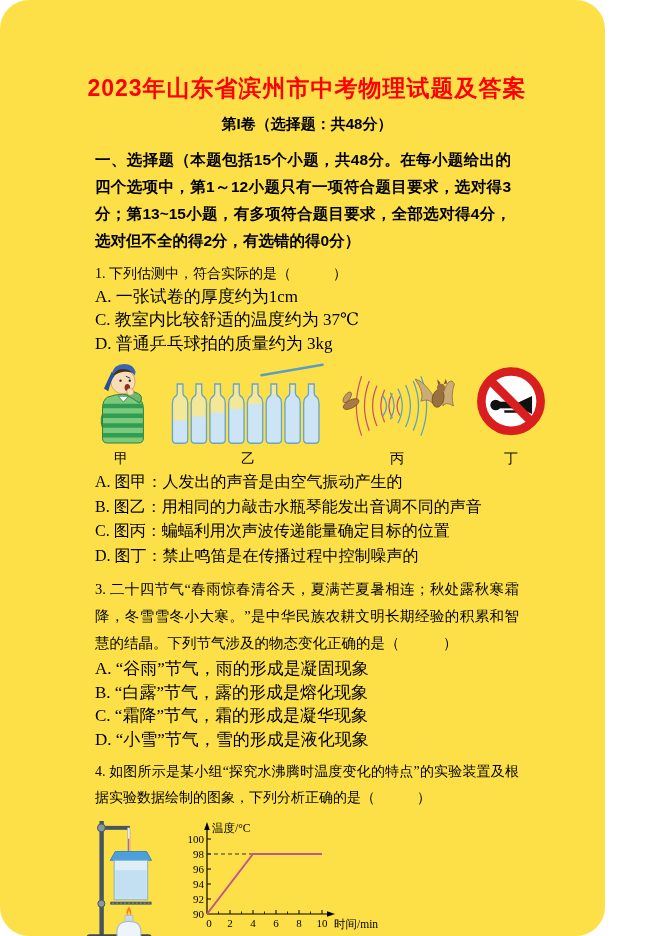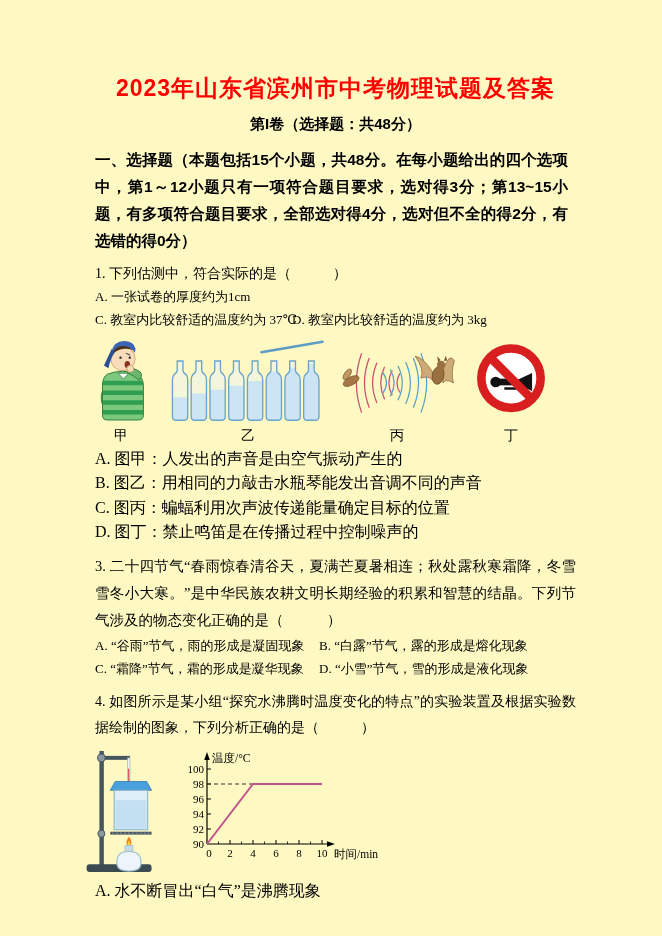--- a/index.html
+++ b/index.html
@@ -1,22 +1,23 @@
 <!DOCTYPE html>
 <html><head>
 <meta charset="utf-8">
 <style>
   html,body{margin:0;padding:0;background:#ffffff;}
   .page{
     position:relative;
-    width:662px;height:936px;
-    background:#fef9c3;
+    width:605px;height:936px;
+    background:#fde047;
     font-family:"Liberation Serif","DejaVu Serif",serif;
     color:#000;
     overflow:hidden;
+    border-radius:29px;
   }
   .content{padding:74px 86px 0 95px;}
   .title{
     margin:0;
     font-family:"Liberation Sans","DejaVu Sans",sans-serif;
     font-weight:bold;
     font-size:23px;
     line-height:1.25;
     text-align:center;
     color:#ff0000;
@@ -34,21 +35,21 @@
   .intro{
     margin:12px 8px 0 0;
     font-family:"Liberation Sans","DejaVu Sans",sans-serif;
     font-weight:bold;
     font-size:15.5px;
     line-height:27px;
     text-align:justify;
   }
   .stem{margin:8px 0 0 0;font-size:14px;line-height:23px;text-align:justify;}
   .optline{margin:0;font-size:16px;line-height:24.5px;}
-  .opt-row{display:flex;font-size:13px;line-height:23.5px;white-space:nowrap;}
+  .opt-row{display:flex;font-size:17px;line-height:23.5px;white-space:nowrap;flex-direction:column;}
   .opt-row .c1{flex:0 0 auto;}
   .q1w .c1{width:197px;}
   .q3w .c1{width:224px;}
   .figs{
     display:flex;align-items:flex-end;justify-content:flex-start;
     gap:8px;margin:6px 0 2px -12px;
   }
   .fig{display:flex;flex-direction:column;align-items:center;margin:0;}
   .fig figcaption{font-size:14px;margin-top:1px;}
   .q4fig{display:flex;align-items:flex-start;gap:14px;margin:8px 0 2px -12px;}
@@ -66,21 +67,21 @@
     <div class="subtitle">第I卷（选择题：共48分）</div>
 
     <p class="intro">一、选择题（本题包括15个小题，共48分。在每小题给出的四个选项中，第1～12小题只有一项符合题目要求，选对得3分；第13~15小题，有多项符合题目要求，全部选对得4分，选对但不全的得2分，有选错的得0分）</p>
 
     <p class="stem">1. 下列估测中，符合实际的是（　　　）</p>
     <div class="opt-row q1w">
       <span class="c1">A. 一张试卷的厚度约为1cm</span>
     </div>
     <div class="opt-row q1w">
       <span class="c1">C. 教室内比较舒适的温度约为 37℃</span>
-      <span>D. 教室内比较舒适的温度约为 3kg</span>
+      <span>D. 普通乒乓球拍的质量约为 3kg</span>
     </div>
 
 
     <div class="figs">
 
       <figure class="fig">
         <svg width="76" height="88" viewBox="0 0 78 90">
           <defs>
             <clipPath id="shirtClip">
               <path d="M25,37 q16,-6 30,0 q7,3 7,12 v30 q0,5 -5,5 h-32 q-5,0 -5,-5 v-30 q0,-9 5,-12 z"></path>

